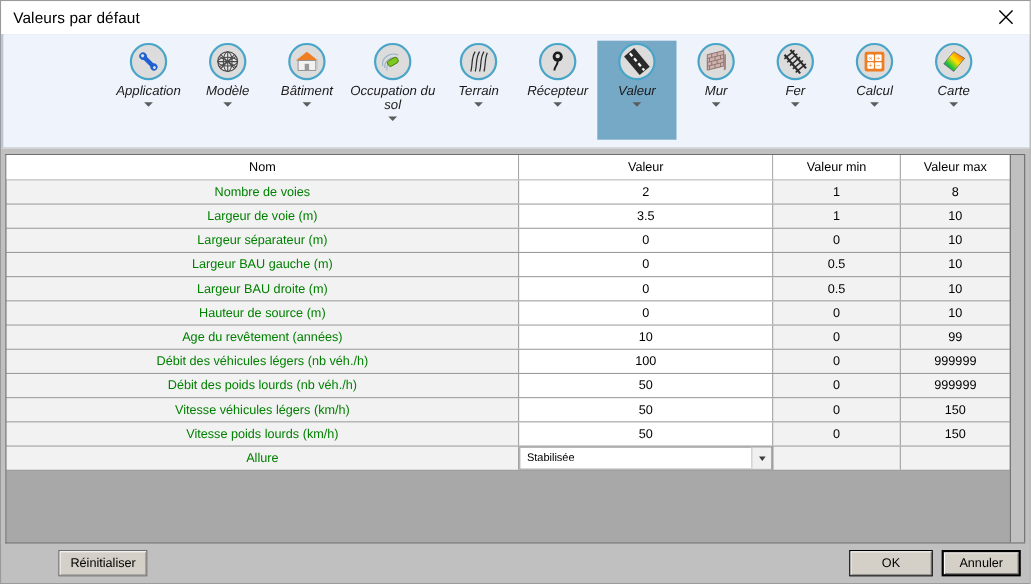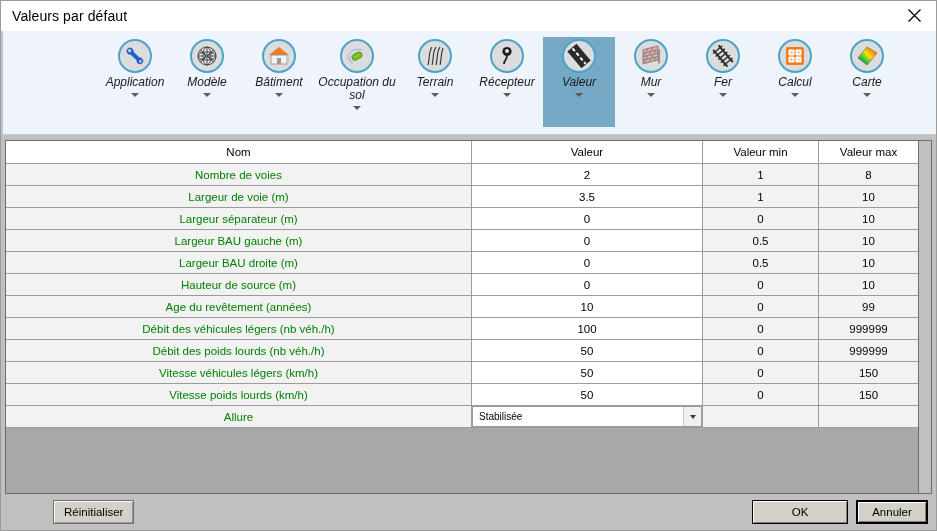--- a/index.html
+++ b/index.html
@@ -220,21 +220,21 @@
     box-sizing: border-box;
   }
   .btn.plain {
     border: 1px solid #6e6e6e;
     box-shadow: inset 1px 1px 0 #ffffff, inset -1px -1px 0 #9a9a9a;
   }
   .btn.default {
     border: 2px solid #000000;
   }
   .footer-spacer { flex: 1 1 auto; }
-  .btn-ok { width: 96px; margin-right: 8px; }
+  .btn-ok { width: 76px; margin-right: 8px; }
   .btn-cancel { width: 72px; }
 </style>
 </head>
 <body>
 
 <div id="app">
 
   <div class="titlebar">
     <div class="titlebar-text">Valeurs par défaut</div>
     <div class="titlebar-spacer"></div>

